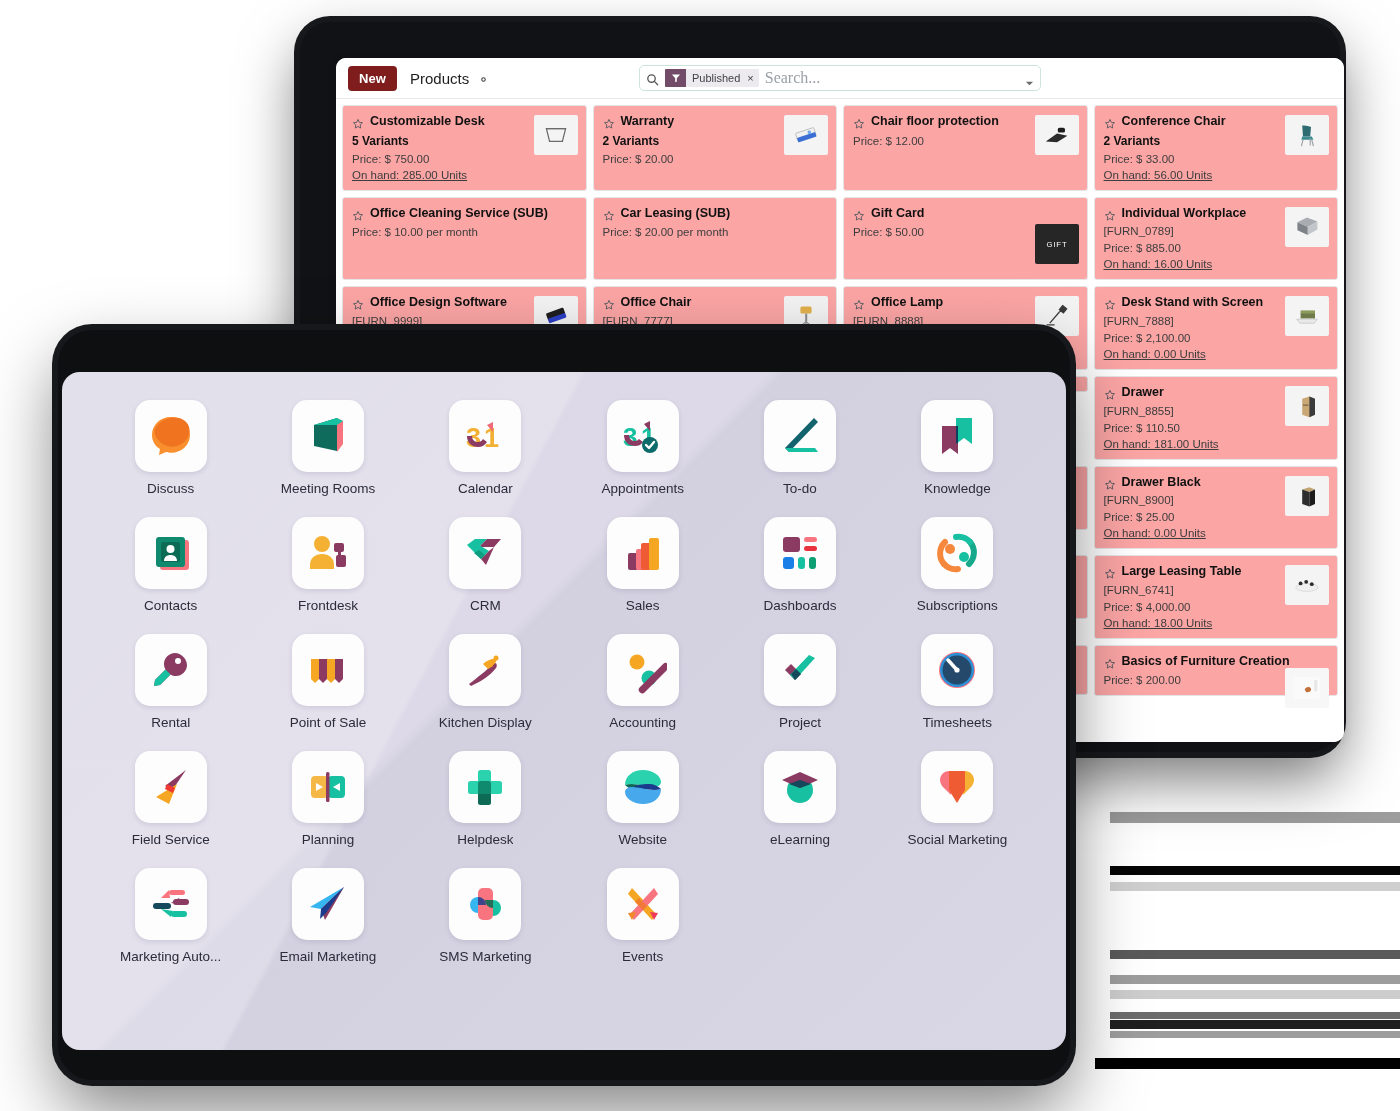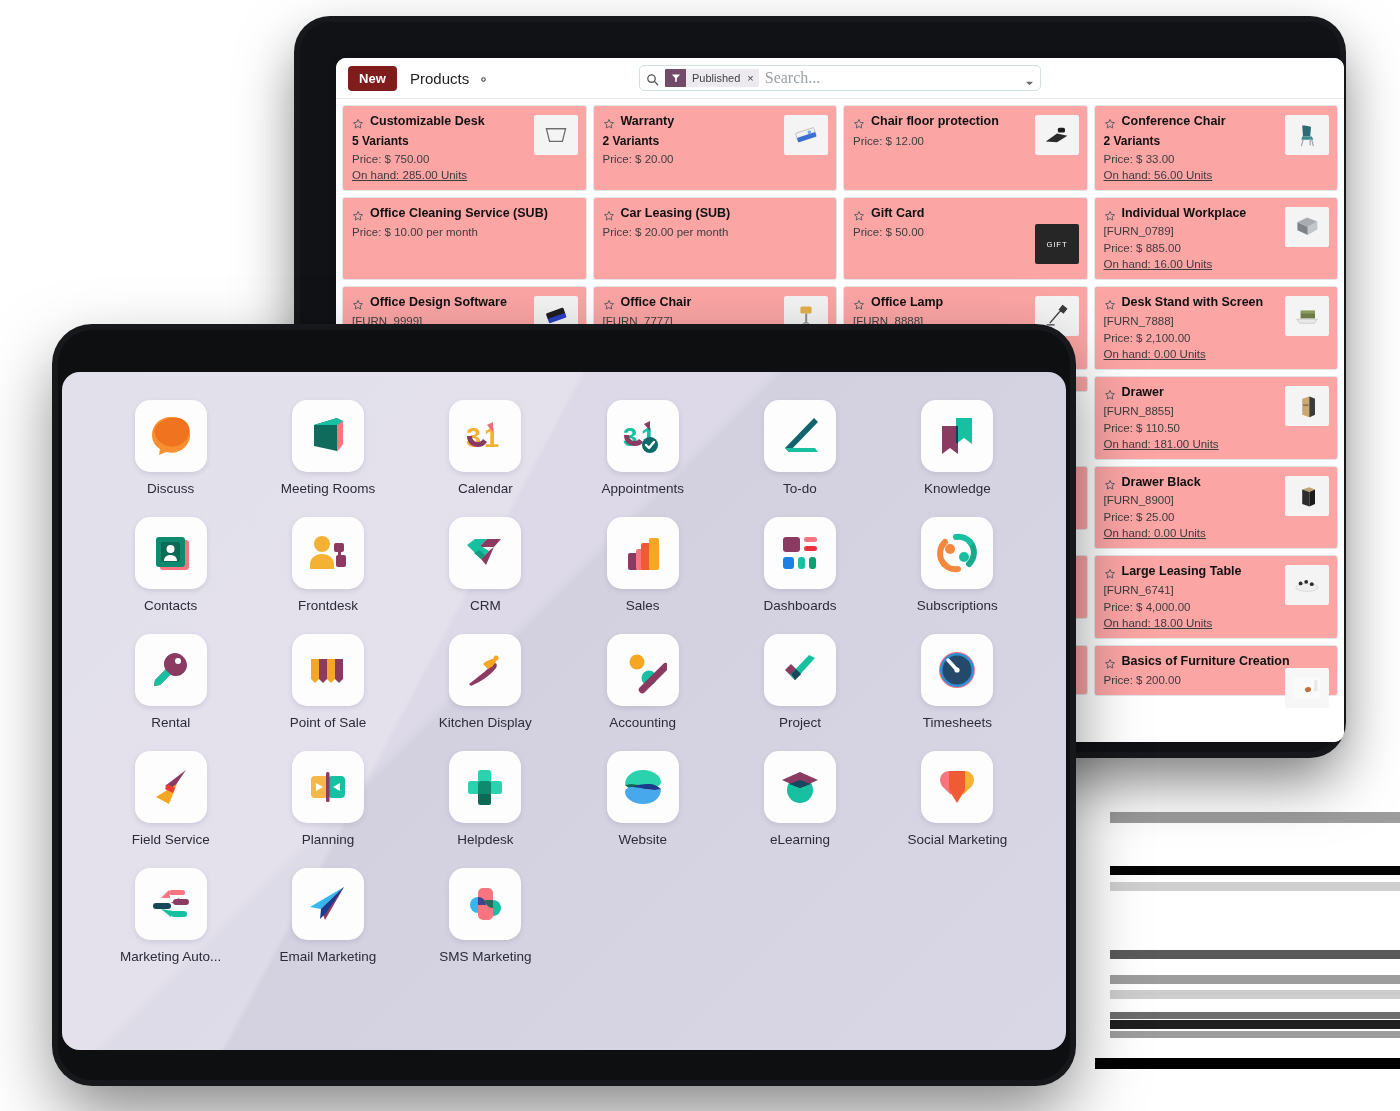--- a/index.html
+++ b/index.html
@@ -861,16 +861,28 @@
               <rect x="17" y="8" width="15" height="32" rx="5" fill="#f8757f"></rect>
               <path d="M17 17a8 8 0 000 16z" fill="#35b6f0"></path>
               <path d="M17 17a8 8 0 018 8h-8z" fill="#1b3c8c" opacity=".85"></path>
               <path d="M32 20a8 8 0 010 16z" fill="#17c0a0"></path>
               <path d="M32 28a8 8 0 01-8-8h8z" fill="#0d6b55" opacity=".9"></path>
             </svg>
         </div>
         <div class="app-label">SMS Marketing</div>
       </div>
 
+      <div class="app-item">
+        <div class="app-tile">
+          <svg viewBox="0 0 48 48">
+              <path d="M13 8l24 26-4 6L9 14z" fill="#f5a623"></path>
+              <path d="M35 8L11 34l4 6 24-26z" fill="#f8757f"></path>
+              <path d="M9 33l8-1-4 8z" fill="#ef8a2a"></path>
+              <path d="M39 33l-8-1 4 8z" fill="#ef3b5a"></path>
+              <path d="M20 18l8 8-4 4-8-8z" fill="#ef7a2a" opacity=".85"></path>
+            </svg>
+        </div>
+        <div class="app-label">Events</div>
+      </div>
 
     </div>
   </div>
 </div>
 
 </body></html>

